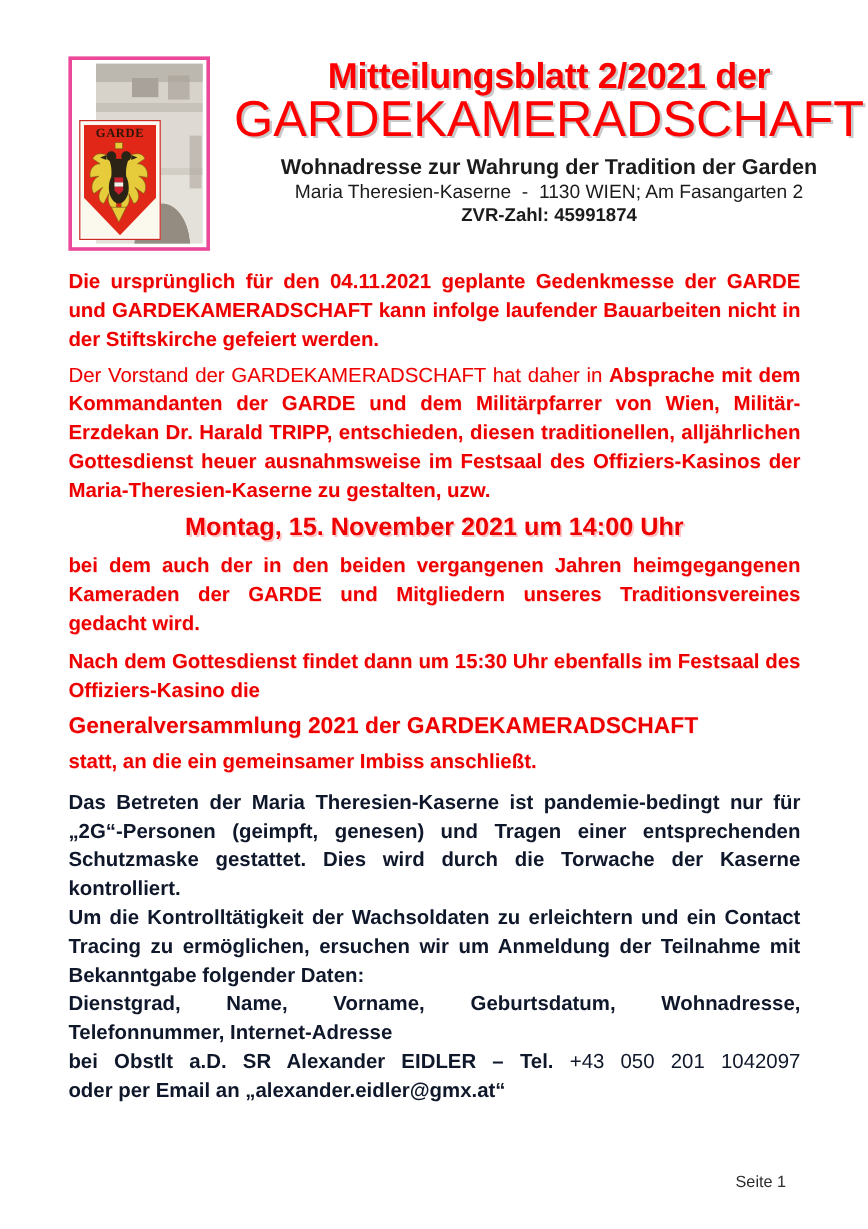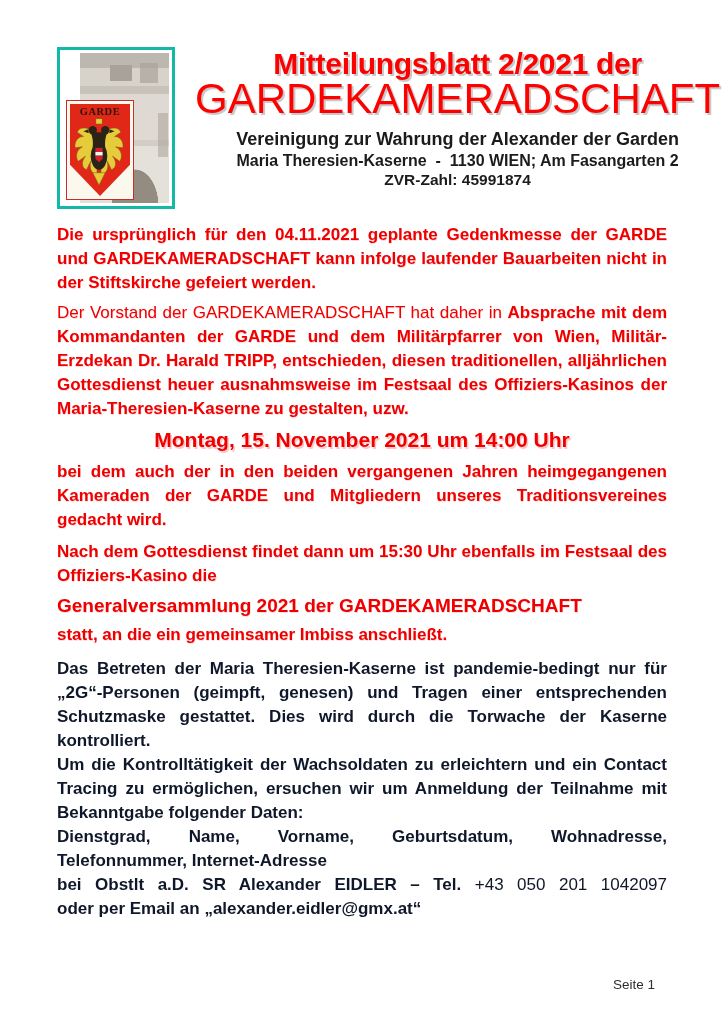--- a/index.html
+++ b/index.html
@@ -8,21 +8,21 @@
     width:723px;height:1024px;
     background:#ffffff;
     font-family:"Liberation Sans",sans-serif;
     overflow:hidden;
   }
   .content{position:absolute;left:57px;top:44px;width:610px;}
   
   .header{display:flex;gap:20px;}
   .logo-box{
     flex:none;width:112px;height:156px;margin-top:3px;
-    border:3px solid #14b8a6;background:#ffffff;position:relative;
+    border:3px solid #ec4899;background:#ffffff;position:relative;
   }
   .gate-photo{
     position:absolute;left:20px;top:3px;right:3px;bottom:3px;
     background:
       radial-gradient(46px 72px at 62% 102%, #948c80 0 50%, rgba(0,0,0,0) 51%),
       linear-gradient(180deg,#bdb8af 0 10%, #d7d3cb 10% 22%, #c7c2ba 22% 27%, #dedad3 27% 58%, #d2cec6 58% 62%, #e4e1da 62% 100%);
   }
   .gate-detail{position:absolute;background:#a9a29a;}
   .gd1{left:30px;top:12px;width:22px;height:16px;}
   .gd2{left:60px;top:10px;width:18px;height:20px;opacity:.7;}
@@ -45,21 +45,21 @@
   .head-text{flex:1;text-align:center;padding-top:3px;}
   .title1{
     font-size:30px;font-weight:700;color:#ff0000;line-height:34px;
     white-space:nowrap;letter-spacing:-.3px;text-shadow:2px 2px 0 #c9c9c9;
   }
   .title2{
     font-size:42px;font-weight:400;color:#ff0000;line-height:35px;
     white-space:nowrap;text-shadow:2px 2px 0 #c9c9c9;
   }
   .sub1{margin-top:13px;font-size:18px;font-weight:700;color:#1b1b1b;line-height:21px;white-space:nowrap;}
-  .sub2{font-size:16px;font-weight:700;color:#1b1b1b;line-height:19px;white-space:nowrap;margin-top:1px;}
+  .sub2{font-size:16px;font-weight:400;color:#1b1b1b;line-height:19px;white-space:nowrap;margin-top:1px;}
   .sub3{font-size:15.5px;font-weight:700;color:#1b1b1b;line-height:19px;}
   
   p,h2,h3{margin:0;}
   .para{font-size:17px;font-weight:700;line-height:24px;text-align:justify;}
   .red{color:#ee0000;text-shadow:.5px .5px 0 rgba(255,170,170,.4);}
   .black{color:#0f172a;}
   .fw400{font-weight:400;}
   .mt4{margin-top:4px;}.mt6{margin-top:6px;}.mt8{margin-top:8px;}.mt10{margin-top:10px;}.mt14{margin-top:14px;}
   .date-heading{
     margin-top:5px;text-align:center;font-size:21px;font-weight:700;color:#ee0000;
@@ -107,21 +107,21 @@
               <rect x="23.5" y="29" width="7" height="4" fill="#cf2030"></rect>
               <rect x="23.5" y="33" width="7" height="3.5" fill="#f5f2ea"></rect>
               <path d="M23.5 36.5 h7 v3 l-3.5 3.5 -3.5 -3.5 z" fill="#cf2030"></path>
             </g>
           </svg>
         </div>
       </div>
       <div class="head-text">
         <div class="title1">Mitteilungsblatt 2/2021 der</div>
         <div class="title2">GARDEKAMERADSCHAFT</div>
-        <div class="sub1">Vereinigung zur Wahrung der Alexander der Garden</div>
+        <div class="sub1">Wohnadresse zur Wahrung der Tradition der Garden</div>
         <div class="sub2">Maria Theresien-Kaserne &nbsp;-&nbsp; 1130 WIEN; Am Fasangarten 2</div>
         <div class="sub3">ZVR-Zahl: 45991874</div>
       </div>
     </header>
 
     <p class="para red mt14">Die ursprünglich für den 04.11.2021 geplante Gedenkmesse der GARDE und GARDEKAMERADSCHAFT kann infolge laufender Bauarbeiten nicht in der Stiftskirche gefeiert werden.</p>
 
     <p class="para red mt6"><span class="fw400">Der Vorstand der GARDEKAMERADSCHAFT hat daher in </span><span>Absprache mit dem Kommandanten der GARDE und dem Militärpfarrer von Wien, Militär-Erzdekan Dr. Harald TRIPP, entschieden, diesen traditionellen, alljährlichen Gottesdienst heuer ausnahmsweise im Festsaal des Offiziers-Kasinos der Maria-Theresien-Kaserne zu gestalten, uzw.</span></p>
 
     <h2 class="date-heading">Montag, 15. November 2021 um 14:00 Uhr</h2>

